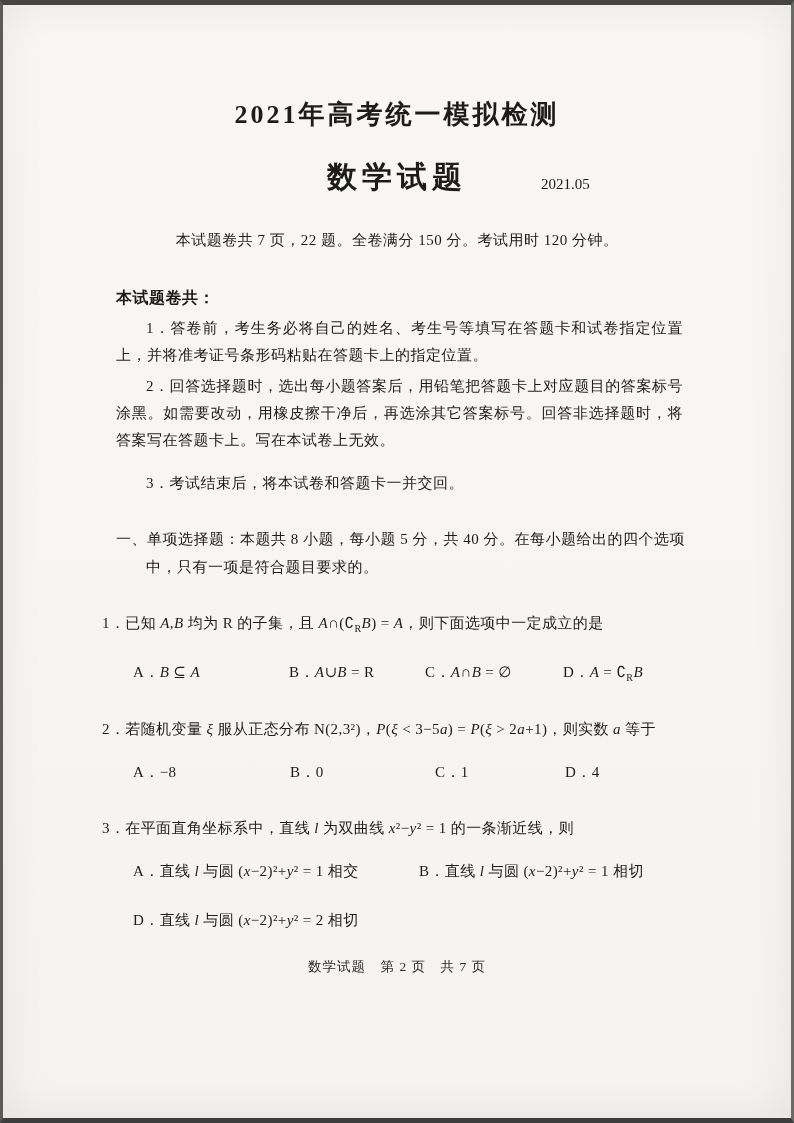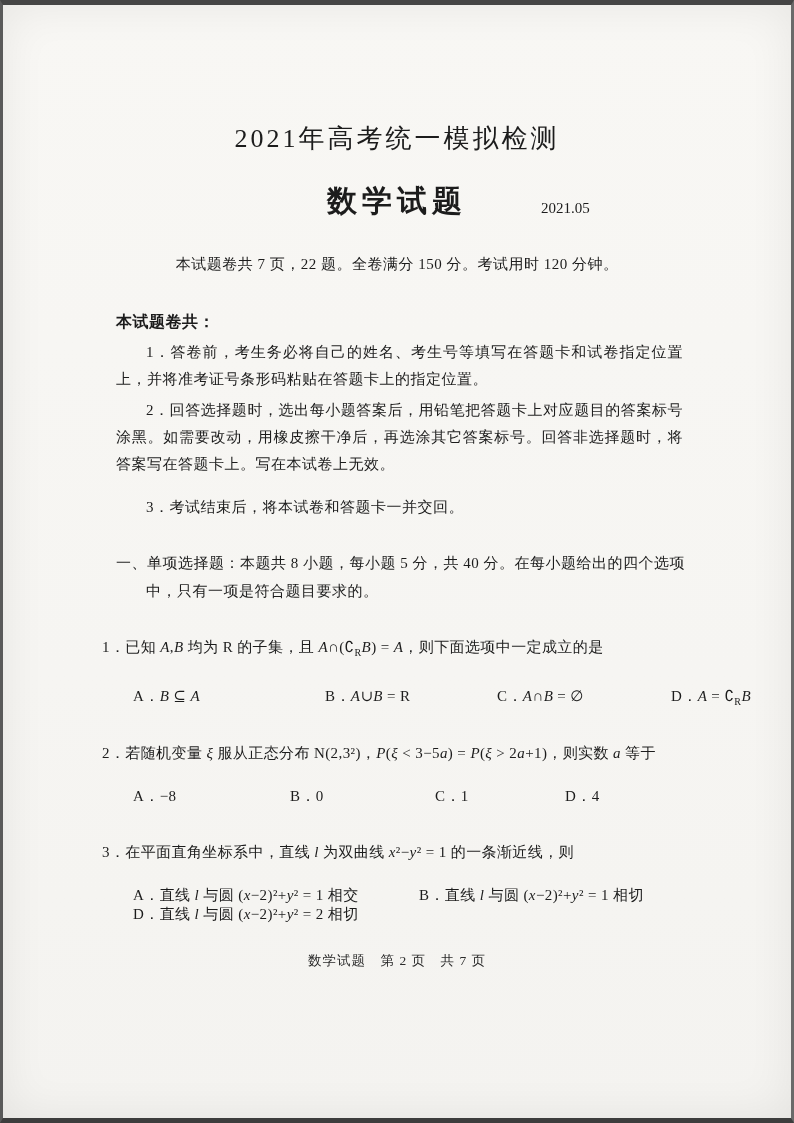--- a/index.html
+++ b/index.html
@@ -12,23 +12,23 @@
     border-top:5px solid #454545;
     border-bottom:5px solid #3d3d3d;
     border-left:3px solid #5a5a5a;
     border-right:3px solid #6a6a6a;
     box-shadow:inset 0 0 46px rgba(0,0,0,.07);
     font-family:"Liberation Serif","DejaVu Serif","DejaVu Sans",serif;
     color:#1c1c1c;
     overflow:hidden;
   }
   .h-title{
-    padding-top:116px;
+    padding-top:92px;
     text-align:center;
-    font-size:26px;font-weight:400;letter-spacing:3px;
+    font-size:26px;font-weight:700;letter-spacing:3px;
   }
   .h-sub-row{position:relative;text-align:center;margin-top:23px;height:44px;}
   .h-sub{font-size:30px;font-weight:700;letter-spacing:5px;line-height:44px;}
   .h-date{position:absolute;left:538px;bottom:6px;font-size:15px;font-weight:400;letter-spacing:0;}
   .h-info{text-align:center;margin-top:32px;font-size:15px;letter-spacing:.5px;}
 
   .notice{margin:34px 108px 0 113px;font-size:15px;line-height:27px;}
   .notice-h{font-weight:700;font-size:16px;letter-spacing:.5px;}
   .n-item{text-indent:2em;text-align:justify;margin-top:4px;letter-spacing:.5px;}
   .n-item.third{margin-top:16px;}
@@ -37,23 +37,23 @@
     margin:28px 106px 0 113px;
     font-size:15px;line-height:28px;letter-spacing:.5px;
     padding-left:2em;text-indent:-2em;text-align:justify;
   }
 
   .question{margin:30px 96px 0 99px;font-size:15px;}
   .q2{margin-top:34px;}
   .q3{margin-top:34px;}
   .q-stem{line-height:24px;letter-spacing:.4px;}
   .opts{margin:22px 0 0 31px;display:grid;letter-spacing:.4px;}
-  .opts-q1{grid-template-columns:156px 136px 138px auto;gap:36px;}
+  .opts-q1{grid-template-columns:156px 136px 138px auto;}
   .opts-q2{grid-template-columns:157px 145px 130px auto;}
-  .opts-q3{grid-template-columns:286px auto;}
+  .opts-q3{grid-template-columns:286px auto;row-gap:30px;}
   .opt{white-space:nowrap;}
   .opt i{font-style:italic;font-family:"Liberation Serif","DejaVu Serif",serif;}
   sub{font-size:10px;}
 
   .footer{margin-top:28px;text-align:center;font-size:13.5px;letter-spacing:1px;color:#2a2a2a;}
 </style>
 </head>
 <body>
 
 <div class="page">

